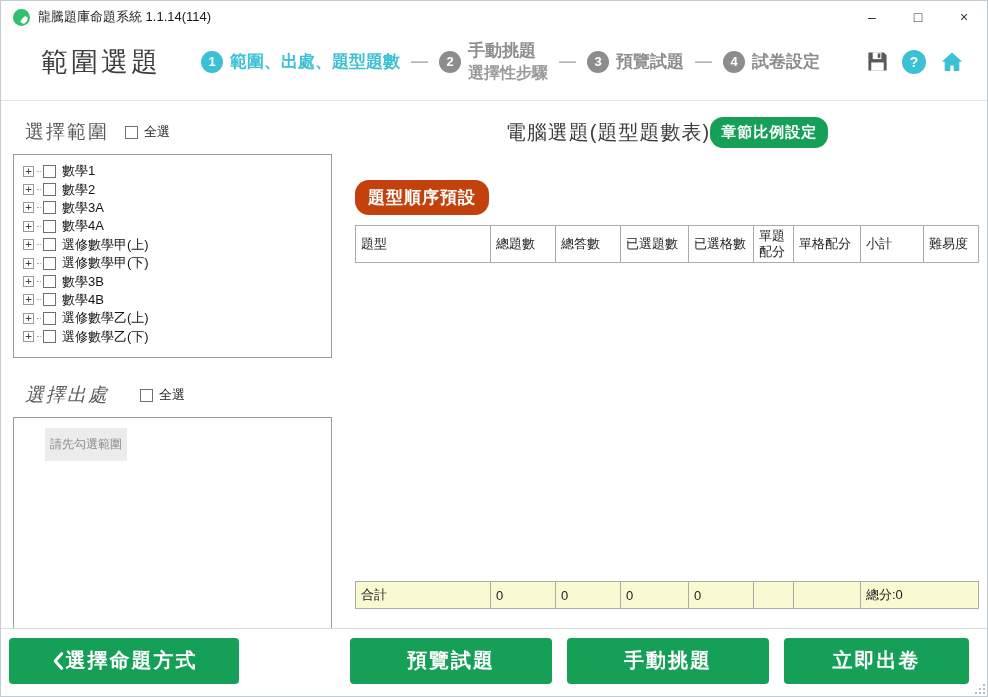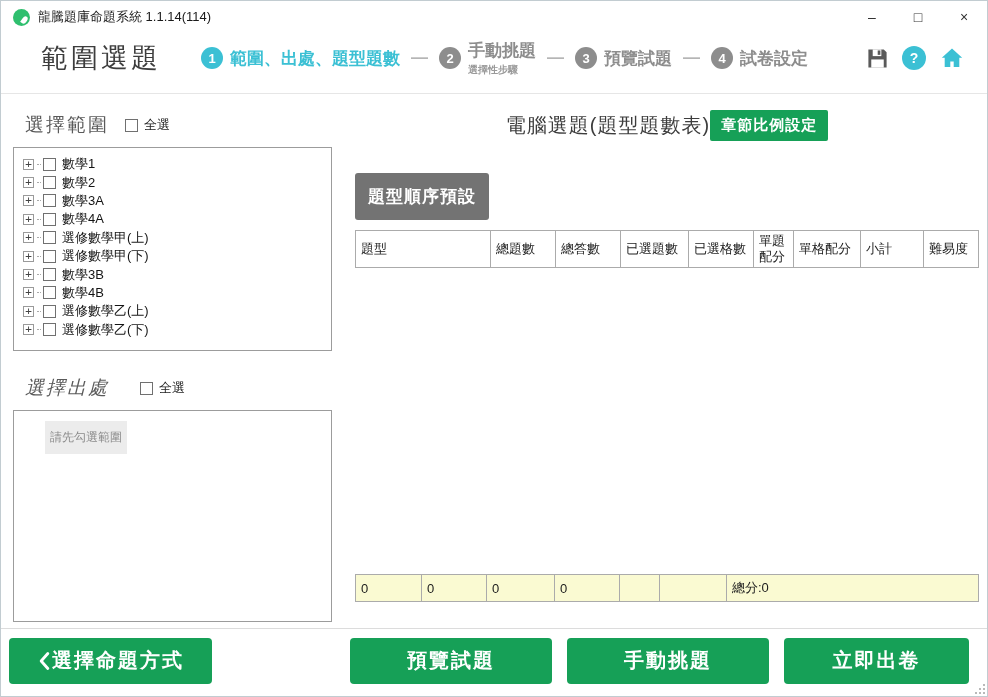--- a/index.html
+++ b/index.html
@@ -23,21 +23,21 @@
   .header { display: flex; align-items: center; padding: 6px 22px 16px 40px; border-bottom: 1px solid #e6e6e6; }
   .page-title { font-size: 27px; color: #3d3d3d; letter-spacing: 3px; font-weight: 500; margin-right: 40px; }
   .steps { display: flex; align-items: center; gap: 11px; }
   .step { display: flex; align-items: center; gap: 7px; }
   .circle { width: 22px; height: 22px; border-radius: 50%; color: #fff; font-size: 13px; font-weight: bold; display: flex; align-items: center; justify-content: center; flex: none; }
   .step.active .circle { background: #3bc0d4; }
   .step.inactive .circle { background: #8d8d8d; }
   .step-label { font-size: 17px; font-weight: bold; }
   .step.active .step-label { color: #3bc0d4; }
   .step.inactive .step-label { color: #8d8d8d; }
-  .step-sub { font-size: 10px; color: #9a9a9a; font-weight: bold; margin-top: 1px; }
+  .step-sub { font-size: 16px; color: #9a9a9a; font-weight: bold; margin-top: 1px; }
   .dash { color: #b5b5b5; font-size: 17px; font-weight: bold; }
   .header-icons { margin-left: auto; display: flex; align-items: center; gap: 13px; }
   .help-badge { width: 24px; height: 24px; border-radius: 50%; background: #3bc0d4; color: #fff; font-size: 14px; font-weight: bold; display: flex; align-items: center; justify-content: center; }
   
   .content { display: flex; height: 528px; }
   .left-col { width: 340px; flex: none; padding: 18px 0 0 12px; }
   .section-head { display: flex; align-items: center; margin: 0 0 9px 12px; }
   .section-title { font-size: 19px; color: #5a5a5a; letter-spacing: 2px; margin-right: 16px; }
   .cb { width: 13px; height: 13px; border: 1px solid #707070; background: #fff; flex: none; }
   .cb-label { font-size: 13px; color: #222; margin-left: 6px; }
@@ -47,37 +47,37 @@
   .stub { width: 4px; border-top: 1px dotted #aaa; margin-right: 2px; }
   .tree-item .cb { margin-right: 6px; }
   .source-head { margin-top: 24px; }
   .source-title { font-size: 19px; color: #5a5a5a; letter-spacing: 2px; margin-right: 31px; font-style: italic; }
   .source-box { border: 1px solid #9c9c9c; width: 319px; height: 212px; margin-top: 8px; padding-top: 10px; }
   .hint { display: inline-block; margin-left: 31px; background: #ececec; color: #8b8b8b; font-size: 12px; padding: 8px 5px; }
   
   .right-col { flex: 1; display: flex; flex-direction: column; padding: 16px 10px 0 14px; align-items: center; }
   .main-head { display: flex; align-items: center; }
   .main-title { font-size: 20px; color: #3d3d3d; letter-spacing: 1px; }
-  .green-btn { background: #16a057; color: #fff; border: none; border-radius: 2px; font-size: 15px; font-weight: bold; padding: 6px 11px; font-family: inherit; letter-spacing: 1px; }
+  .green-btn { background: #16a057; color: #fff; border: none; border-radius: 13px; font-size: 15px; font-weight: bold; padding: 6px 11px; font-family: inherit; letter-spacing: 1px; }
   .head-btns { margin-left: auto; display: flex; gap: 12px; }
   .main-divider { border-top: 1px solid #e2e2e2; margin-top: 13px; }
-  .type-order-btn { align-self: flex-start; margin-top: 18px; background: #737373; color: #fff; border: none; border-radius: 3px; font-size: 17px; font-weight: bold; padding: 12px 13px; font-family: inherit; letter-spacing: 1px; }
+  .type-order-btn { align-self: flex-start; margin-top: 18px; background: #c2410c; color: #fff; border: none; border-radius: 14px; font-size: 17px; font-weight: bold; padding: 6px 13px; font-family: inherit; letter-spacing: 1px; }
   .qtable-head { display: flex; width: 624px; border: 1px solid #ababab; margin-top: 10px; }
   .qtable-head .tc { min-height: 36px; display: flex; align-items: center; padding: 2px 5px; font-size: 13px; color: #1c1c1c; }
   .qtable-foot { display: flex; width: 624px; border: 1px solid #ababab; margin-bottom: 20px; background: #fafad2; }
   .qtable-foot .tc { height: 26px; display: flex; align-items: center; padding: 0 5px; font-size: 13px; color: #1c1c1c; }
   .tc + .tc { border-left: 1px solid #ababab; }
   .c0 { width: 134px; } .c1 { width: 65px; } .c2 { width: 65px; } .c3 { width: 68px; }
   .c4 { width: 65px; } .c5 { width: 40px; line-height: 1.2; } .c6 { width: 67px; }
   .c7 { width: 63px; } .c8 { width: 55px; } .c78 { width: 118px; }
   .spacer { flex: 1; }
   
   .bottom { position: absolute; left: 0; right: 0; bottom: 0; height: 68px; border-top: 1px solid #dcdcdc; display: flex; align-items: center; padding: 0 18px 4px 8px; background: #fff; }
   .big-btn { background: #16a057; color: #fff; border: none; border-radius: 4px; height: 46px; font-size: 20px; font-weight: bold; font-family: inherit; letter-spacing: 2px; display: flex; align-items: center; justify-content: center; }
-  .back-btn { width: 203px; }
+  .back-btn { width: 230px; }
   .btn-group { margin-left: auto; display: flex; gap: 15px; }
   .btn-preview, .btn-manual { width: 202px; }
   .btn-generate { width: 185px; }
   .grip { position: absolute; right: 2px; bottom: 2px; width: 10px; height: 10px; }
   .grip i { position: absolute; width: 2px; height: 2px; background: #b9b9b9; }
   .grip i:nth-child(1){ right:0; bottom:0; } .grip i:nth-child(2){ right:4px; bottom:0; }
   .grip i:nth-child(3){ right:0; bottom:4px; } .grip i:nth-child(4){ right:8px; bottom:0; }
   .grip i:nth-child(5){ right:0; bottom:8px; } .grip i:nth-child(6){ right:4px; bottom:4px; }
 </style>
 </head>
@@ -232,20 +232,21 @@
       <span class="tc c4">已選格數</span>
       <span class="tc c5">單題配分</span>
       <span class="tc c6">單格配分</span>
       <span class="tc c7">小計</span>
       <span class="tc c8">難易度</span>
     </div>
 
     <div class="spacer"></div>
 
     <div class="qtable-foot">
+      <span class="tc c0">合計</span>
       <span class="tc c1">0</span>
       <span class="tc c2">0</span>
       <span class="tc c3">0</span>
       <span class="tc c4">0</span>
       <span class="tc c5"></span>
       <span class="tc c6"></span>
       <span class="tc c78">總分:0</span>
     </div>
   </div>
 </div>

